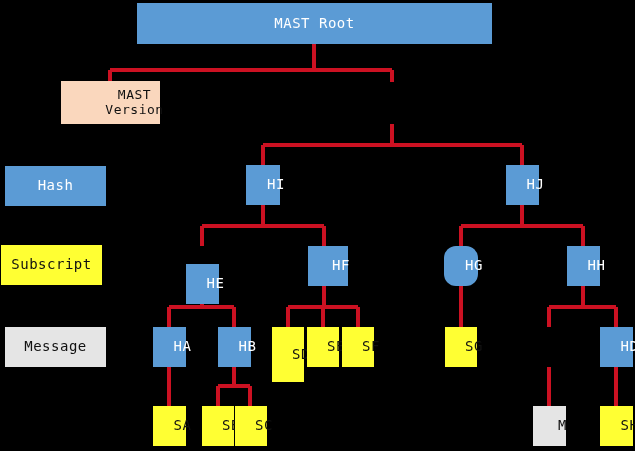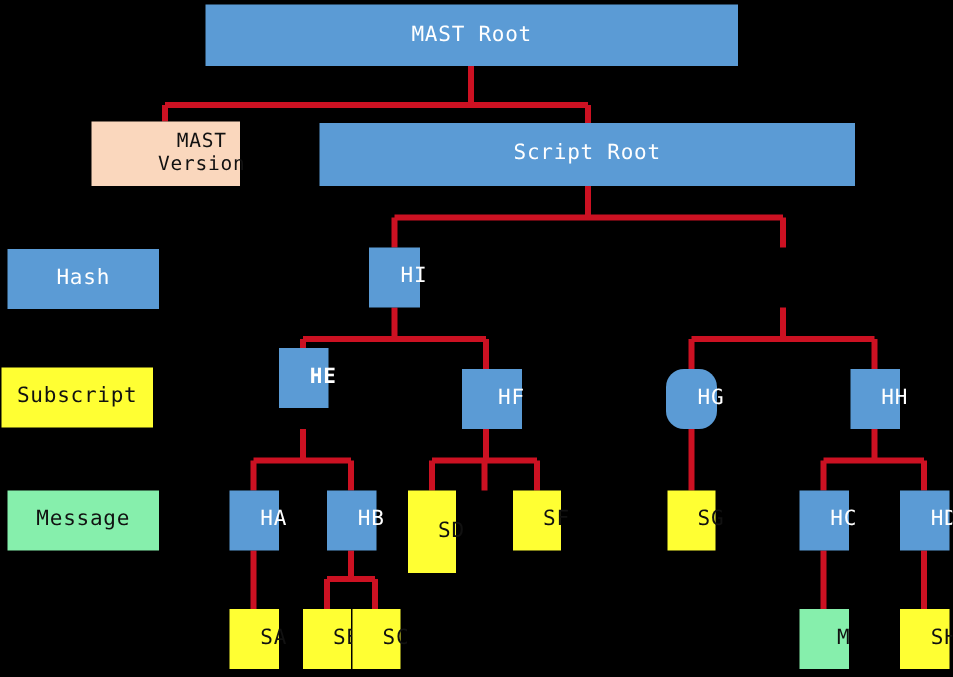--- a/index.html
+++ b/index.html
@@ -38,21 +38,21 @@
   }
   .node.hash {
     background: #5b9bd5;
     color: #ffffff;
   }
   .node.subscript {
     background: #ffff33;
     color: #111111;
   }
   .node.message {
-    background: #86efac;
+    background: #e5e5e5;
     color: #111111;
   }
   .node.version {
     background: #fad7bd;
     color: #111111;
     padding-left: 48px;
   }
   .node.big {
     font-size: 14px;
   }
@@ -105,45 +105,45 @@
 
   <div class="node subscript legend-label" style="left:1px; top:245px; width:101px; height:40px;">Subscript</div>
 
   <div class="node message legend-label" style="left:5px; top:327px; width:101px; height:40px;">Message</div>
 
   <div class="node hash big" style="left:137px; top:3px; width:355px; height:41px;">MAST Root</div>
 
   <div class="node version mid" style="left:61px; top:81px; width:99px; height:43px;">MAST
 Version</div>
 
-  <div class="node hash big" style="left:213px; top:82px; width:357px; height:42px;">Script Root</div>
 
   <div class="node hash small" style="left:246px; top:165px; width:34px; height:40px;">HI</div>
 
+  <div class="node hash small" style="left:506px; top:165px; width:33px; height:40px;">HJ</div>
 
-  <div class="node hash small" style="left:186px; top:232px; width:33px; height:40px;font-weight:bold;">HE</div>
+  <div class="node hash small" style="left:186px; top:264px; width:33px; height:40px;">HE</div>
 
   <div class="node hash small" style="left:308px; top:246px; width:40px; height:40px;">HF</div>
 
   <div class="node hash small" style="left:444px; top:246px; width:34px; height:40px;border-radius:12px;">HG</div>
 
   <div class="node hash small" style="left:567px; top:246px; width:33px; height:40px;">HH</div>
 
   <div class="node hash small" style="left:153px; top:327px; width:33px; height:40px;">HA</div>
 
   <div class="node hash small" style="left:218px; top:327px; width:33px; height:40px;">HB</div>
 
   <div class="node subscript small" style="left:272px; top:327px; width:32px; height:55px;">SD</div>
 
+  <div class="node subscript small" style="left:307px; top:327px; width:32px; height:40px;">SE</div>
 
   <div class="node subscript small" style="left:342px; top:327px; width:32px; height:40px;">SF</div>
 
   <div class="node subscript small" style="left:445px; top:327px; width:32px; height:40px;">SG</div>
 
-  <div class="node hash small" style="left:533px; top:327px; width:33px; height:40px;">HC</div>
 
   <div class="node hash small" style="left:600px; top:327px; width:33px; height:40px;">HD</div>
 
   <div class="node subscript small" style="left:153px; top:406px; width:33px; height:40px;">SA</div>
 
   <div class="node subscript small" style="left:202px; top:406px; width:32px; height:40px;">SB</div>
 
   <div class="node subscript small" style="left:235px; top:406px; width:32px; height:40px;">SC</div>
 
   <div class="node message small" style="left:533px; top:406px; width:33px; height:40px;">M</div>

